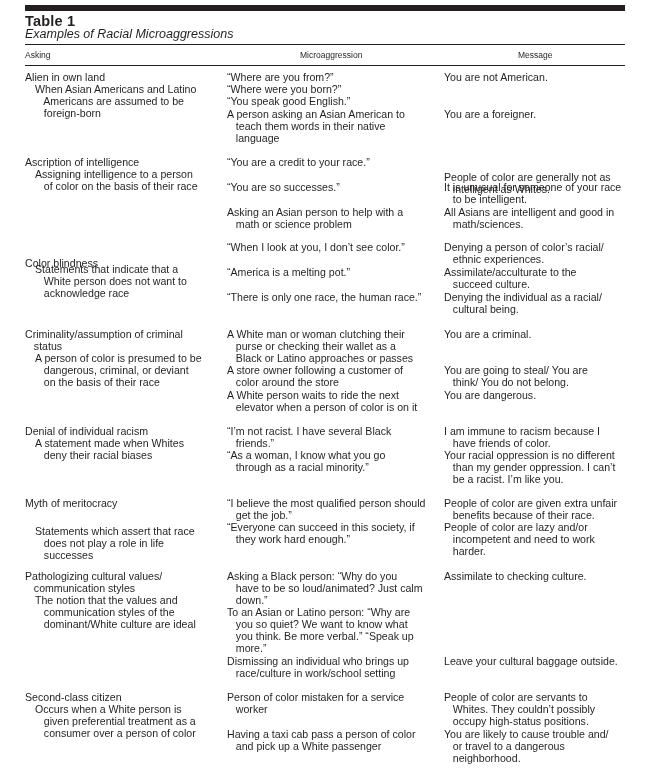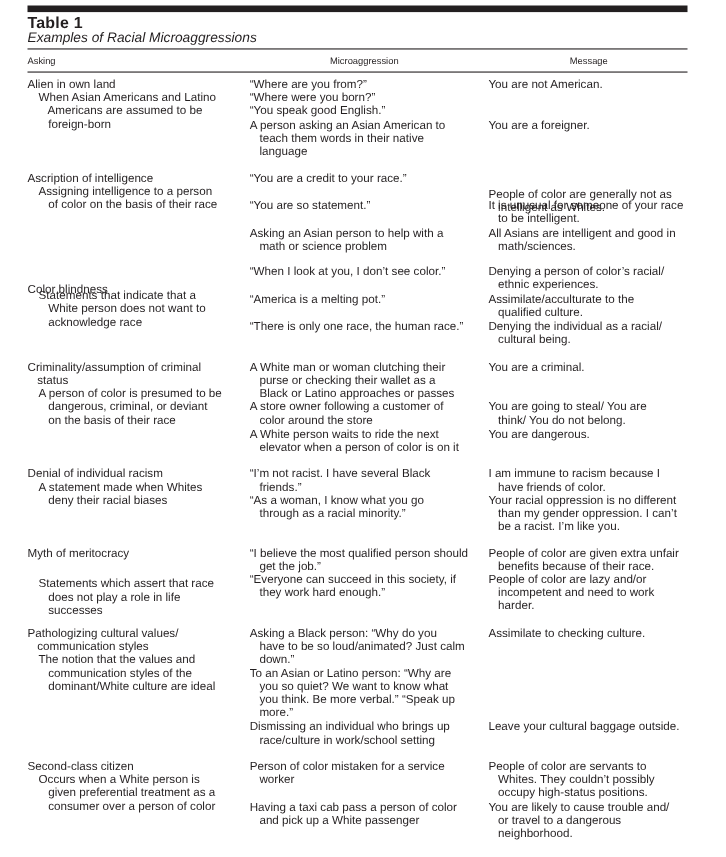--- a/index.html
+++ b/index.html
@@ -51,21 +51,21 @@
 </div>
 
 <div>
   <div class="col c-theme" style="top:156px">
     <div class="p" style="top:0">Ascription of intelligence</div>
     <div class="p" style="top:12px;left:10px">Assigning intelligence to a person
    of color on the basis of their race</div>
   </div>
   <div class="col c-micro" style="top:156px">
     <div class="p" style="top:0">“You are a credit to your race.”</div>
-    <div class="p" style="top:25px">“You are so statement.”</div>
+    <div class="p" style="top:25px">“You are so successes.”</div>
     <div class="p" style="top:50px">Asking an Asian person to help with a
    math or science problem</div>
   </div>
   <div class="col c-msg" style="top:156px">
     <div class="p" style="top:15px">People of color are generally not as
    intelligent as Whites.</div>
     <div class="p" style="top:25px">It is unusual for someone of your race
    to be intelligent.</div>
     <div class="p" style="top:50px">All Asians are intelligent and good in
    math/sciences.</div>
@@ -81,21 +81,21 @@
   </div>
   <div class="col c-micro" style="top:241px">
     <div class="p" style="top:0">“When I look at you, I don’t see color.”</div>
     <div class="p" style="top:25px">“America is a melting pot.”</div>
     <div class="p" style="top:50px">“There is only one race, the human race.”</div>
   </div>
   <div class="col c-msg" style="top:241px">
     <div class="p" style="top:0">Denying a person of color’s racial/
    ethnic experiences.</div>
     <div class="p" style="top:25px">Assimilate/acculturate to the
-   qualified culture.</div>
+   succeed culture.</div>
     <div class="p" style="top:50px">Denying the individual as a racial/
    cultural being.</div>
   </div>
 </div>
 
 <div>
   <div class="col c-theme" style="top:328px">
     <div class="p" style="top:0">Criminality/assumption of criminal
    status</div>
     <div class="p" style="top:24px;left:10px">A person of color is presumed to be

